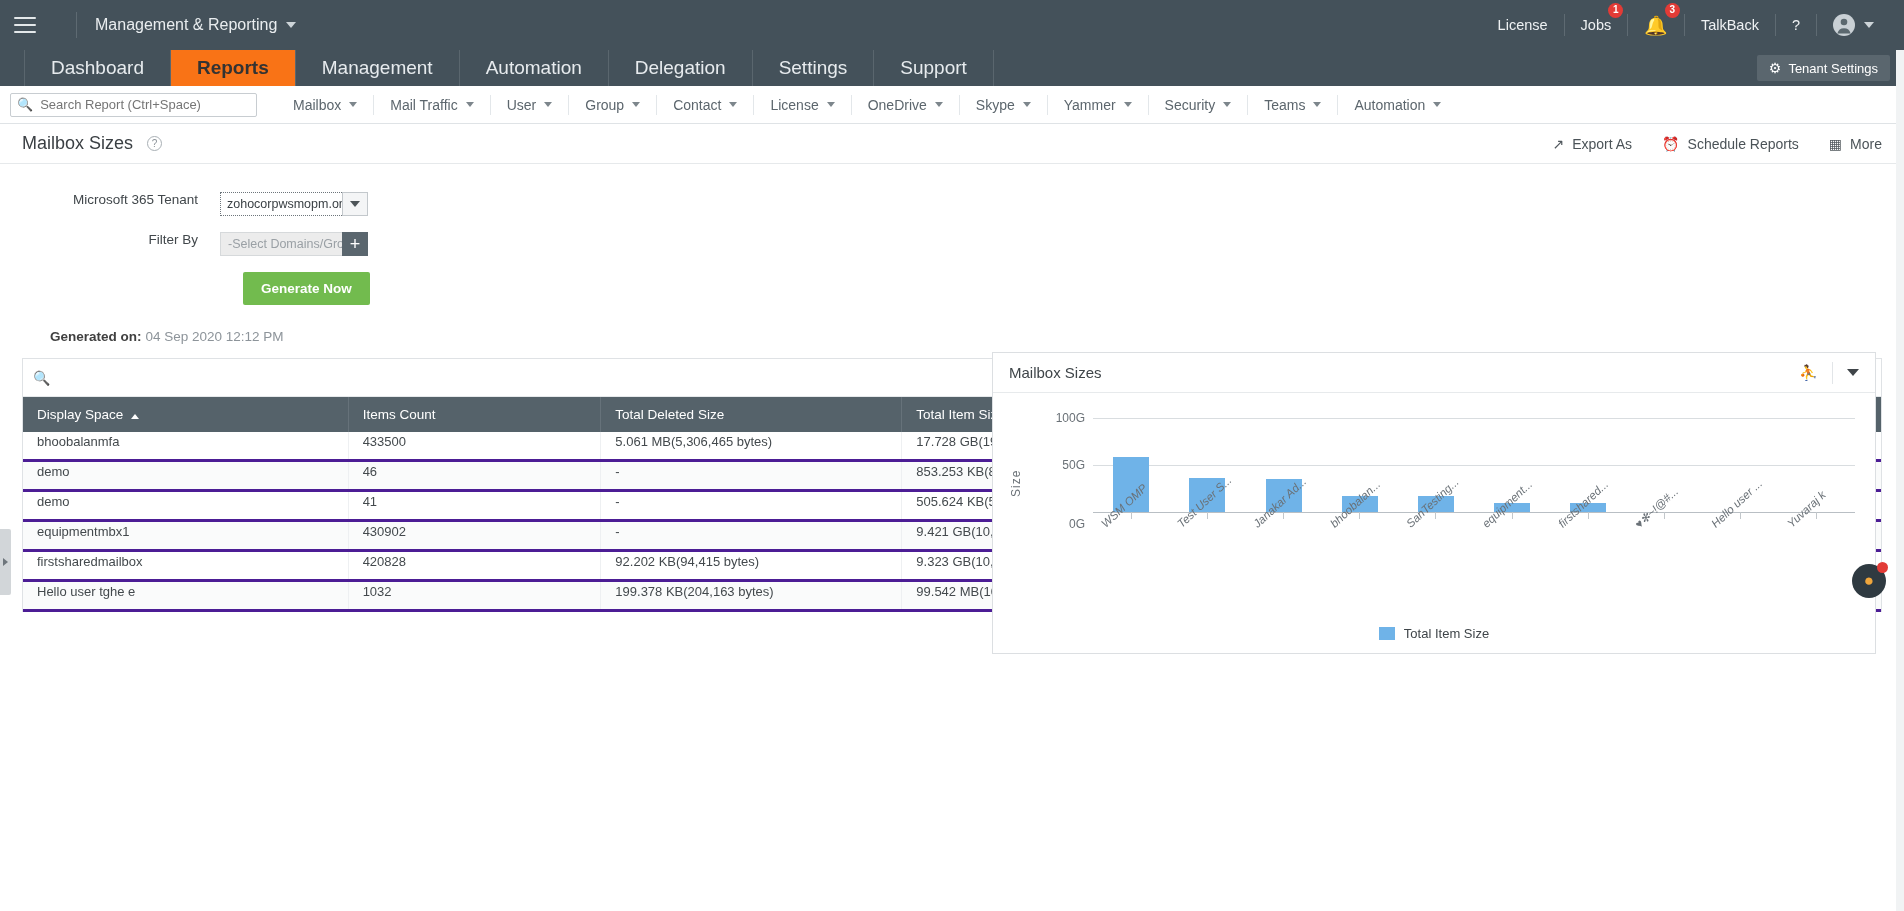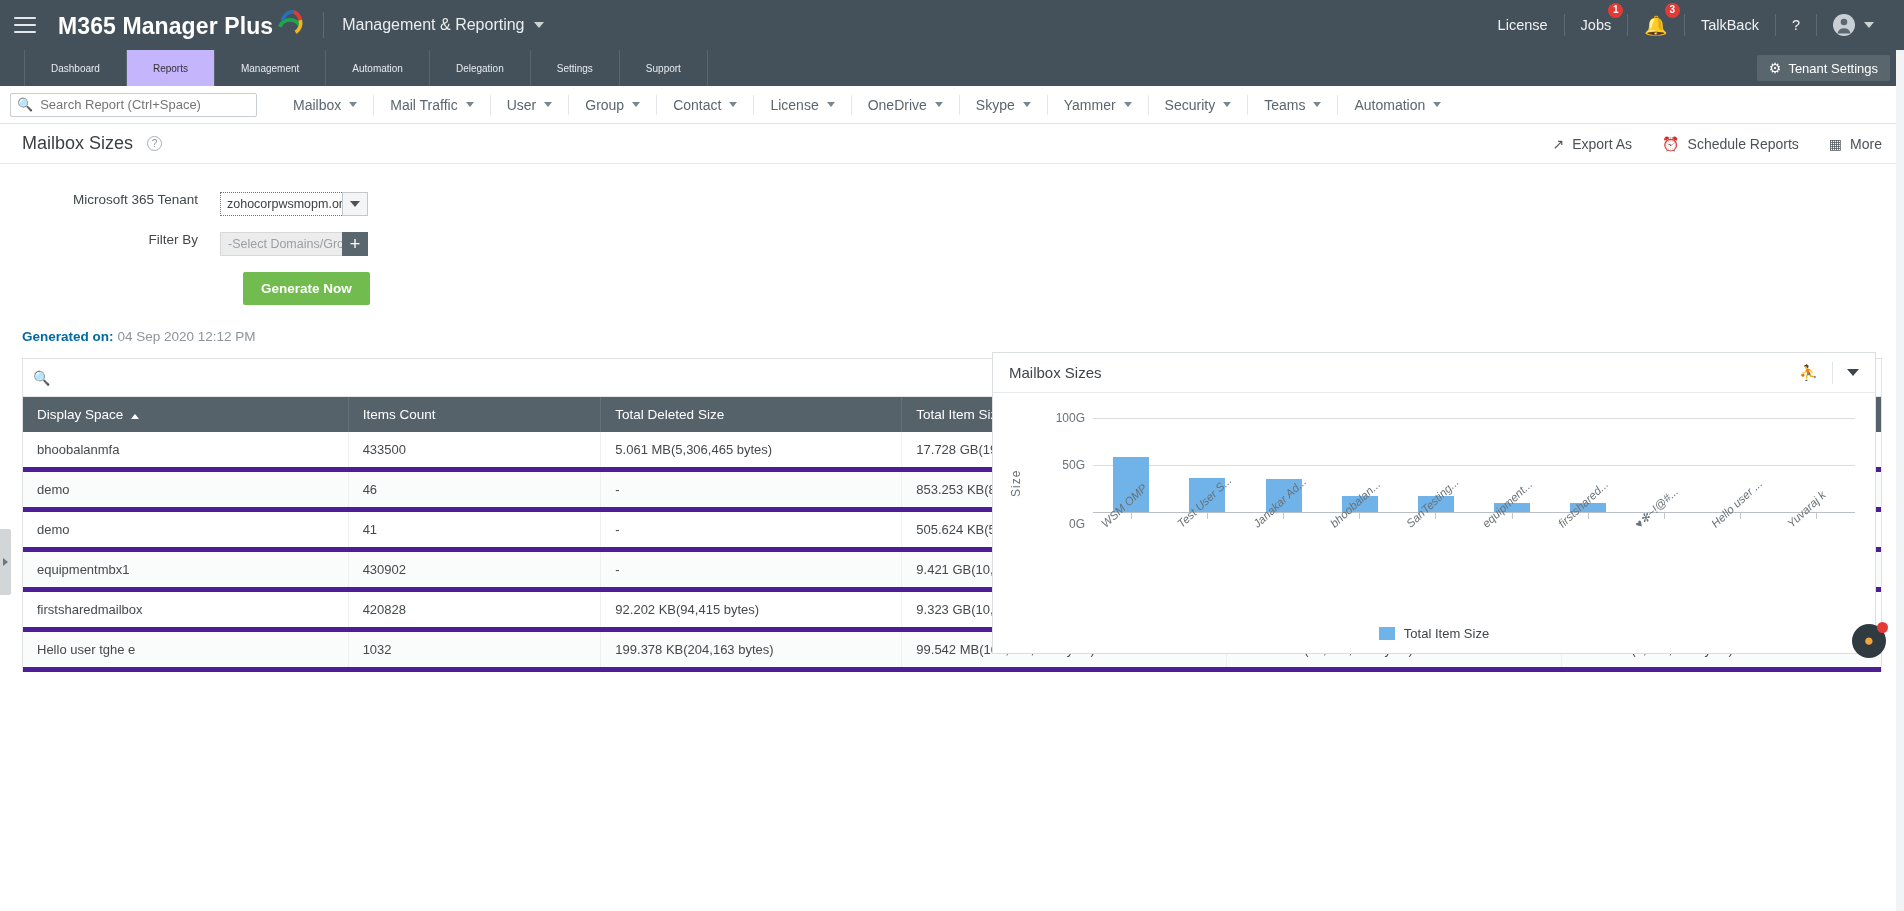--- a/index.html
+++ b/index.html
@@ -35,23 +35,23 @@
     font-size:10px; line-height:14px; min-width:15px; height:15px; border-radius:8px;
     text-align:center; font-weight:bold; padding:0 3px; }
   .bell { font-size:19px; color:#f2c230; }
   .avatar-circle { width:22px; height:22px; border-radius:50%; background:#c9d0d5;
     display:inline-flex; align-items:center; justify-content:center; }
 
   
   .tabbar { height:36px; background:#44515a; display:flex; align-items:stretch;
     padding-left:24px; position:relative; }
   .tab { padding:0 26px; display:flex; align-items:center; color:#e7ebee;
-    font-size:10px; cursor:pointer; border-right:1px solid #5a666e; }
+    font-size:19px; cursor:pointer; border-right:1px solid #5a666e; }
   .tab:first-child { border-left:1px solid #5a666e; }
-  .tab.active { background:#c4b5fd; color:#333; font-weight:normal; }
+  .tab.active { background:#f97316; color:#333; font-weight:bold; }
   .tenant-settings { position:absolute; right:14px; top:5px; height:26px;
      background:#5a666e; color:#fff; font-size:13px; display:flex; align-items:center;
      padding:0 12px; border-radius:2px; cursor:pointer; }
   .tenant-settings .gear { margin-right:7px; font-size:14px; }
 
   
   .reportnav { height:38px; border-bottom:1px solid #dfe3e6; display:flex;
      align-items:center; padding-left:10px; background:#fff; }
   .searchbox { width:247px; height:24px; border:1px solid #c8cdd1; display:flex;
      align-items:center; padding:0 6px; border-radius:2px; margin-right:20px; }
@@ -137,21 +137,21 @@
 
   
   .drawer { position:absolute; left:0; top:365px; width:11px; height:66px;
      background:#d2d6d9; border-radius:0 2px 2px 0; display:flex; align-items:center;
      justify-content:center; cursor:pointer; }
   .drawer i { border-top:4px solid transparent; border-bottom:4px solid transparent;
      border-left:5px solid #6e767c; }
 
   
   .genon { padding:0 0 0 22px; margin-top:24px; font-size:13.5px; }
-  .genon b { color:#0369a1; }
+  .genon b { color:#404040;margin-left:28px; }
   .genon span { color:#8d949a; margin-left:4px; }
 
   
   .tablewrap { margin:14px 22px 0 22px; border:1px solid #dfe2e5; border-bottom:0; }
   .tbar { height:38px; display:flex; align-items:center; background:#fff;
      border-bottom:1px solid #e6e9eb; padding:0 10px; }
   .tbar .mag { color:#5e666c; font-size:14px; }
   .pager { margin-left:auto; display:flex; align-items:center; }
   .pbtn { width:26px; height:23px; border:1px solid #cdd2d6; background:#fff;
      display:flex; align-items:center; justify-content:center; font-size:12px;
@@ -165,22 +165,22 @@
   .funnel { font-size:13px; color:#4e565b; cursor:pointer; }
   .addrem { border:1px solid #cdd2d6; background:#fff; font-size:13px; color:#3e4549;
      padding:5px 12px; border-radius:2px; cursor:pointer; margin-left:4px; }
 
   table { width:100%; border-collapse:collapse; table-layout:fixed; }
   thead th { background:#55626a; color:#fff; font-weight:normal; font-size:13.5px;
      text-align:left; padding:10px 0 10px 14px; border-right:1px solid #66727a; }
   thead th:last-child { border-right:0; }
   .sortarrow { display:inline-block; margin-left:8px; border-left:4px solid transparent;
      border-right:4px solid transparent; border-bottom:5px solid #fff; }
-  tbody td { font-size:13px; color:#43494d; padding:10px 0 10px 14px;
-     border-bottom:5px solid #4c1d95; border-right:1px solid #eef0f2; white-space:nowrap;
+  tbody td { font-size:13px; color:#43494d; padding:2px 0 10px 14px;
+     border-bottom:3px solid #4c1d95; border-right:1px solid #eef0f2; white-space:nowrap;
      overflow:hidden; }
   tbody td:last-child { border-right:0; }
   tbody tr:nth-child(even) { background:#fafbfb; }
 
   
   .chat { position:absolute; right:18px; bottom:14px; width:34px; height:34px;
      border-radius:50%; background:#2f3a41; display:flex; align-items:center;
      justify-content:center; cursor:pointer; }
   .chat .g { color:#f0a63c; font-size:17px; }
   .chat .dot { position:absolute; top:-2px; right:-2px; width:11px; height:11px;
@@ -189,29 +189,20 @@
      background:#f1f3f4; }
 </style>
 </head>
 <body>
 
 <div class="topbar">
   <div class="hamburger">
     <i></i>
       <i></i>
       <i></i>
-  </div>
-  <div class="brand">
-    <span>M365 Manager Plus</span>
-    <svg class="brand-swoosh" viewBox="0 0 32 32">
-      <path d="M5 21 A12 12 0 0 1 27 21" fill="none" stroke="#1aa84f" stroke-width="4"></path>
-      <path d="M8 14 A12 12 0 0 1 20 5" fill="none" stroke="#2b6fb5" stroke-width="4"></path>
-      <path d="M20 5 A12 12 0 0 1 27 14" fill="none" stroke="#e23b36" stroke-width="4"></path>
-      <path d="M27 14 A12 12 0 0 1 22 27" fill="none" stroke="#f2b41c" stroke-width="4"></path>
-    </svg>
   </div>
   <div class="vdiv"></div>
   <div class="module">
     <span>Management &amp; Reporting</span>
     <span class="caret"></span>
   </div>
 
   <div class="topright">
     <div class="item">
       <span>License</span>

